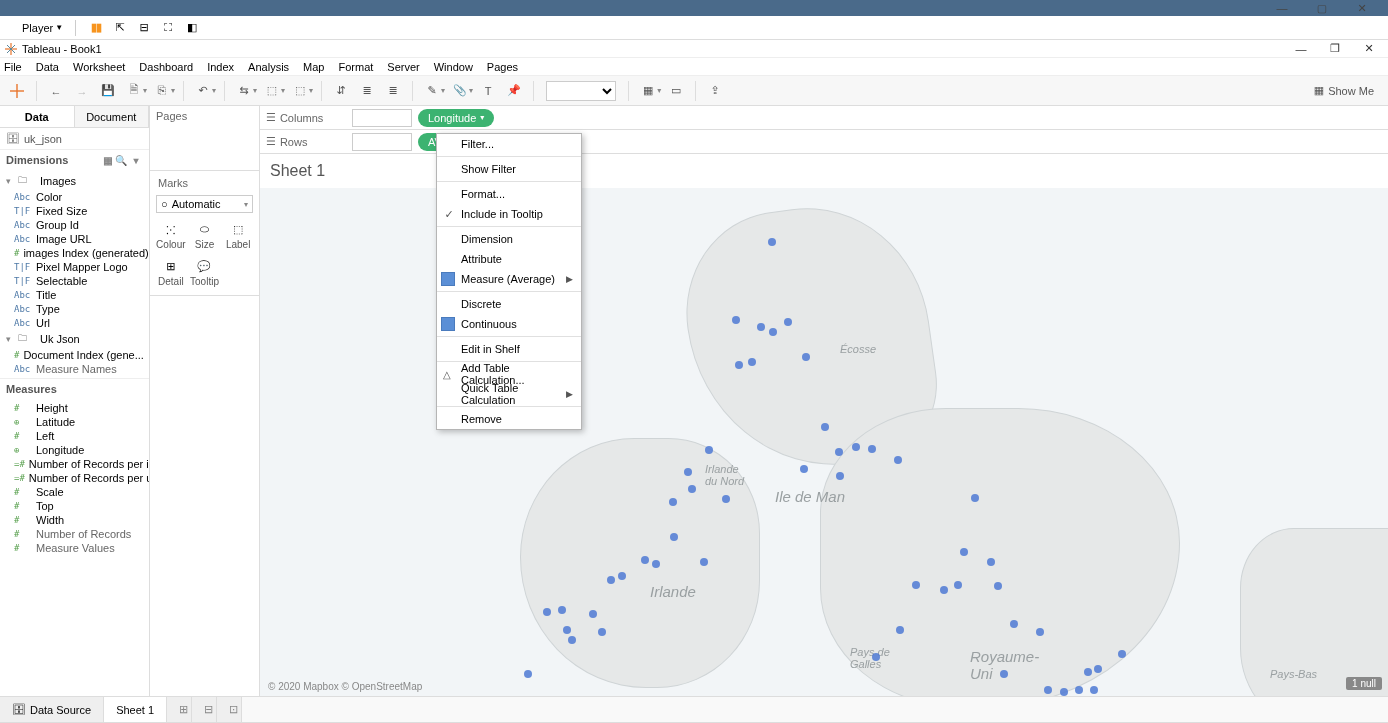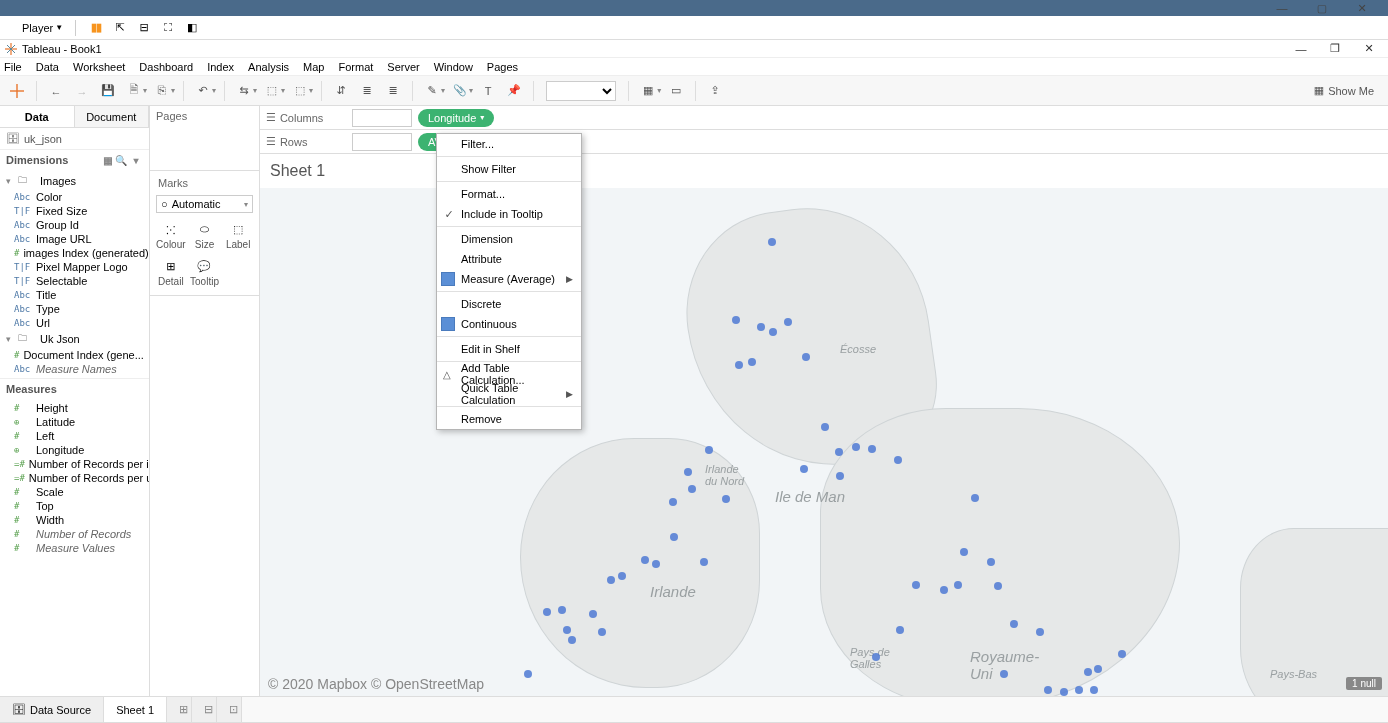--- a/index.html
+++ b/index.html
@@ -50,21 +50,21 @@
 .section-hdr .hicon { width: 14px; text-align: center; color: #888; font-size: 10px; }
 .tree { padding: 2px 0; overflow: hidden; }
 .tree-row { display: flex; align-items: center; gap: 4px; padding: 1px 6px 1px 14px; white-space: nowrap; text-overflow: ellipsis; overflow: hidden; }
 .tree-row.folder { padding-left: 6px; }
 .tree-row .exp { width: 8px; color: #888; font-size: 9px; }
 .type-icon { width: 18px; font-size: 9px; text-align: left; font-family: Consolas, monospace; }
 .type-abc { color: #4e79a7; }
 .type-tf  { color: #4e79a7; }
 .type-hash{ color: #59a14f; }
 .type-globe{ color: #59a14f; }
-.italic { font-style: italic; color: #666; }
+.italic { color: #666; }
 
 
 .mid-col { width: 110px; border-right: 1px solid #ddd; display: flex; flex-direction: column; }
 .shelf-box { border-bottom: 1px solid #ddd; padding: 4px 6px; }
 .shelf-title { color: #666; margin-bottom: 4px; }
 .shelf-body { min-height: 40px; }
 
 .marks-card { border-bottom: 1px solid #ddd; padding: 4px 0; }
 .marks-hdr { padding: 2px 8px; color: #666; }
 .mark-type { margin: 4px 6px; border: 1px solid #ccc; display: flex; align-items: center; padding: 2px 4px; gap: 4px; }
@@ -81,21 +81,21 @@
 .shelf-drop { border: 1px solid #ccc; min-width: 60px; height: 18px; background: #fff; }
 .pill { display: inline-flex; align-items: center; height: 18px; border-radius: 9px; padding: 0 10px; color: #fff; font-size: 10px; gap: 4px; }
 .pill.green { background: #3cb371; }
 .pill .pcaret { font-size: 8px; }
 
 .sheet-title { padding: 8px 10px; font-size: 16px; color: #555; }
 .map-area { flex: 1; position: relative; background: linear-gradient(#f2f5f7,#f2f5f7); overflow: hidden; }
 .landmass { position: absolute; background: #e6e8e8; border: 1px solid #cfd4d6; }
 .map-label { position: absolute; color: #9aa0a2; font-style: italic; }
 .datapoint { position: absolute; width: 8px; height: 8px; border-radius: 50%; background: #4e79d4; opacity: 0.85; }
-.map-attr { position: absolute; bottom: 4px; left: 8px; color: #888; font-size: 14px; }
+.map-attr { position: absolute; bottom: 4px; left: 8px; color: #888; font-size: 10px; }
 .null-badge { position: absolute; bottom: 6px; right: 6px; background: #888; color: #fff; padding: 1px 6px; border-radius: 2px; font-size: 10px; }
 
 
 .context-menu { position: absolute; left: 436px; top: 133px; width: 146px; background: #fff; border: 1px solid #b5b5b5; box-shadow: 2px 2px 6px rgba(0,0,0,0.25); z-index: 100; }
 .cm-item { display: flex; align-items: center; height: 20px; padding: 0 8px 0 24px; position: relative; cursor: default; }
 .cm-sep { height: 1px; background: #e0e0e0; margin: 2px 0; }
 .cm-item .chk { position: absolute; left: 4px; width: 16px; text-align: center; color: #555; }
 .cm-item .sub { margin-left: auto; font-size: 9px; color: #555; }
 .cm-item .ind { position: absolute; left: 4px; width: 14px; height: 14px; background: #5b8fd6; border: 1px solid #4a7bbd; }
 .cm-item .tri { position: absolute; left: 6px; font-size: 10px; color: #555; }

